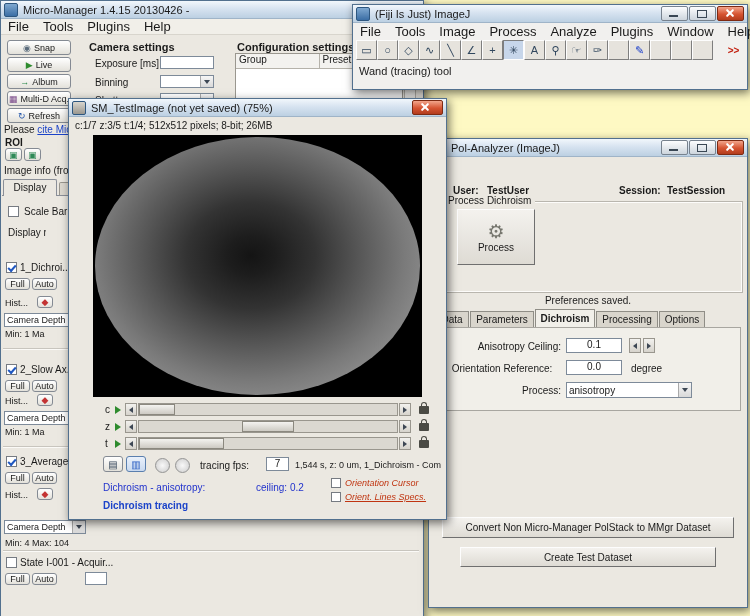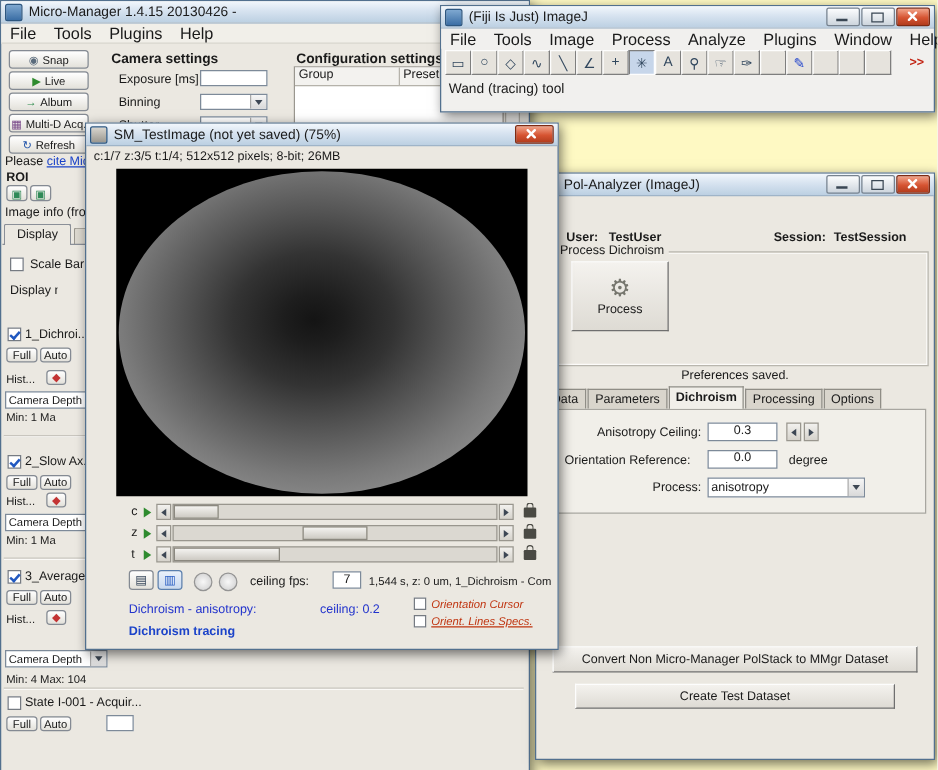--- a/index.html
+++ b/index.html
@@ -324,21 +324,21 @@
     <div class="abs" style="left:6px;top:172px;display:flex">
       <span class="ptab" style="width:34px">Data</span>
       <span class="ptab" style="width:64px">Parameters</span>
       <span class="ptab active" style="width:60px">Dichroism</span>
       <span class="ptab" style="width:62px">Processing</span>
       <span class="ptab" style="width:46px">Options</span>
     </div>
     <div class="abs" style="left:4px;top:188px;width:308px;height:84px;border:1px solid #a8a6a0;box-sizing:border-box;background:#f1efe9"></div>
 
     <span class="abs f10 nowrap" style="left:14px;top:202px;width:118px;text-align:right">Anisotropy  Ceiling:</span>
-    <span class="field" style="left:137px;top:199px;width:56px;height:15px;text-align:center">0.3</span>
+    <span class="field" style="left:137px;top:199px;width:56px;height:15px;text-align:center">0.1</span>
     <span class="sbtn" style="left:200px;top:199px;height:15px">
         <i class="tri-left"></i>
       </span>
     <span class="sbtn" style="left:214px;top:199px;height:15px">
         <i class="tri-right"></i>
       </span>
 
     <span class="abs f10 nowrap" style="left:14px;top:224px;width:118px;text-align:center">Orientation Reference:</span>
     <span class="field" style="left:137px;top:221px;width:56px;height:15px;text-align:center">0.0</span>
     <span class="abs f10" style="left:202px;top:224px">degree</span>
@@ -409,21 +409,21 @@
     <span class="lock" style="left:350px;top:341px"></span>
 
     <span class="btn" style="left:34px;top:357px;width:20px;height:16px;font-size:10px">
       <span style="color:#3a4a5e">▤</span>
       </span>
     <span class="btn" style="left:57px;top:357px;width:20px;height:16px;font-size:10px;background:linear-gradient(#eaf1fb,#c9d9ef);border-color:#5a7fae">
       <span style="color:#2f62c4">▥</span>
       </span>
     <span class="round-btn" style="left:86px;top:359px"></span>
     <span class="round-btn" style="left:106px;top:359px"></span>
-    <span class="abs f10" style="left:131px;top:361px">ceiling fps:</span>
+    <span class="abs f10" style="left:131px;top:361px">tracing fps:</span>
     <span class="field" style="left:197px;top:358px;width:23px;height:14px;text-align:center">7</span>
     <span class="abs f9 nowrap" style="left:226px;top:361px;width:146px">1,544 s, z: 0 um, 1_Dichroism - Computed Ima...</span>
 
     <span class="abs f10 bluetext" style="left:34px;top:383px">Dichroism - anisotropy:</span>
     <span class="abs f10 bluetext" style="left:187px;top:383px">ceiling: 0.2</span>
     <span class="cb" style="left:262px;top:379px;width:10px;height:10px"></span>
     <span class="abs f9 redtext" style="left:276px;top:379px">Orientation Cursor</span>
     <span class="cb" style="left:262px;top:393px;width:10px;height:10px"></span>
     <span class="abs f9 redtext" style="left:276px;top:393px;text-decoration:underline">Orient. Lines Specs.</span>
     <span class="abs f10 b" style="left:34px;top:401px;color:#1b43c9">Dichroism tracing</span>

